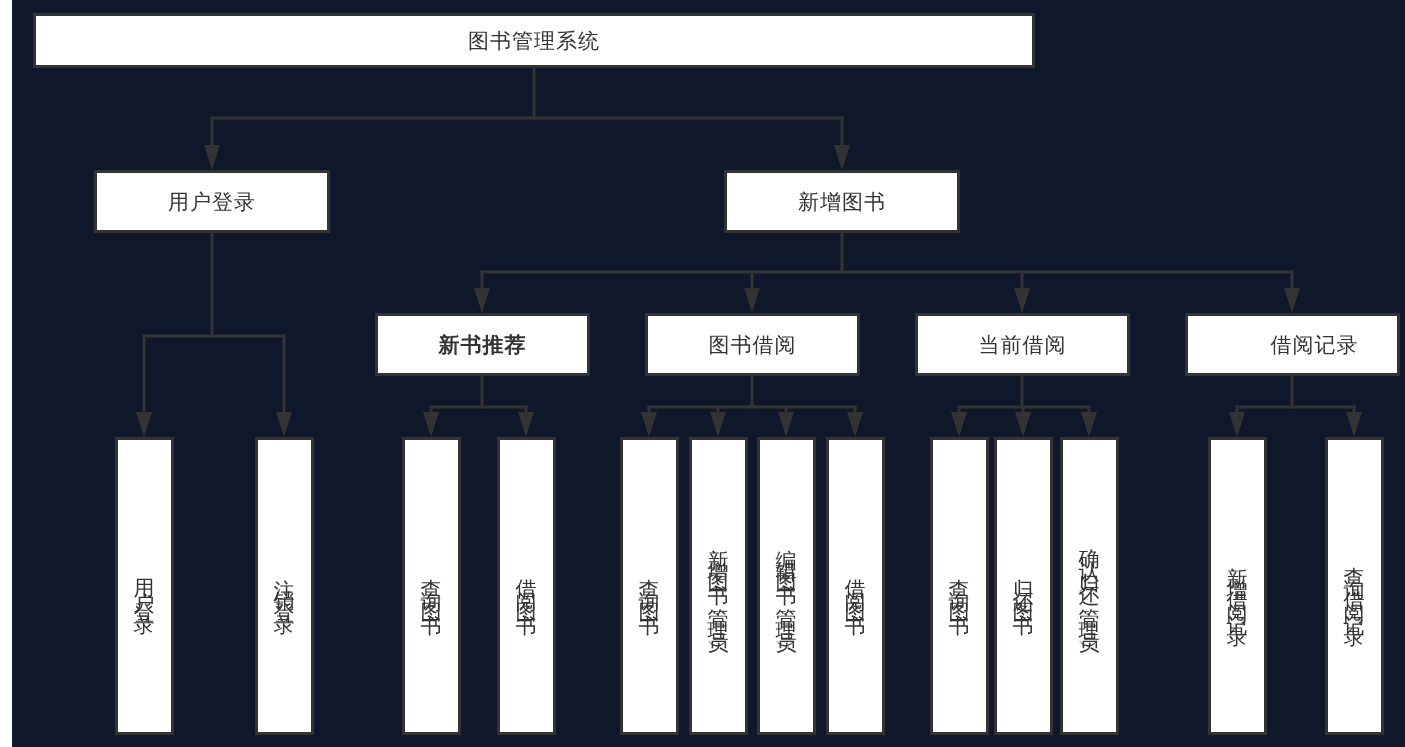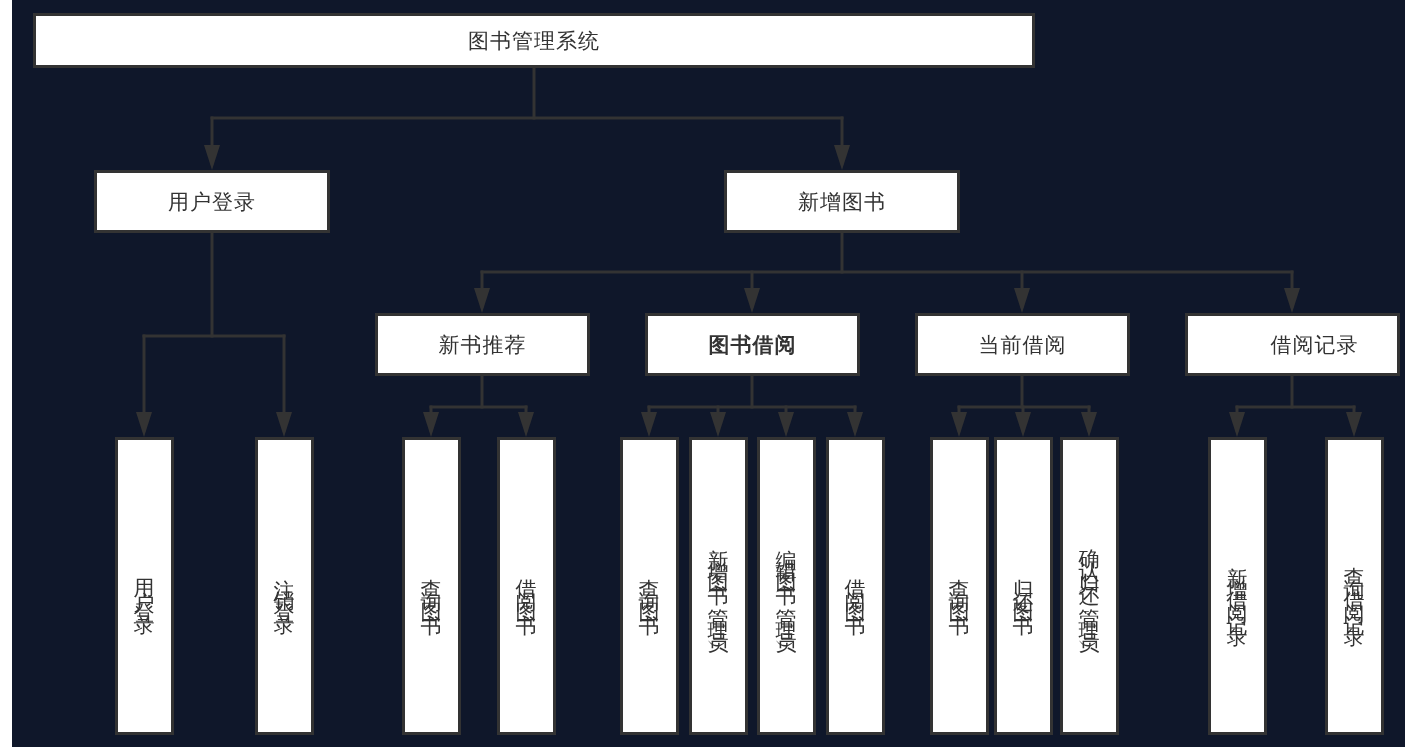--- a/index.html
+++ b/index.html
@@ -34,22 +34,22 @@
     line-height:1;
     white-space:nowrap;
   }
   
   #root-box{left:21px;top:13px;width:1002px;height:55px;}
   
   #l2-0{left:82px;top:170px;width:236px;height:63px;}
   #l2-1{left:712px;top:170px;width:236px;height:63px;}
   
   .l3{top:313px;height:63px;width:215px;}
-  #l3-0{left:363px;}
-  #l3-1{left:633px;font-weight:bold;}
+  #l3-0{left:363px;font-weight:bold;}
+  #l3-1{left:633px;}
   #l3-2{left:903px;font-family:Liberation Serif, serif;}
   #l3-3{left:1173px;padding-left:44px;}
   
   .leaf{top:437px;height:298px;width:59px;}
   #leaf-0{left:103px;}
   #leaf-1{left:243px;}
   #leaf-2{left:390px;}
   #leaf-3{left:485px;}
   #leaf-4{left:608px;}
   #leaf-5{left:677px;}

